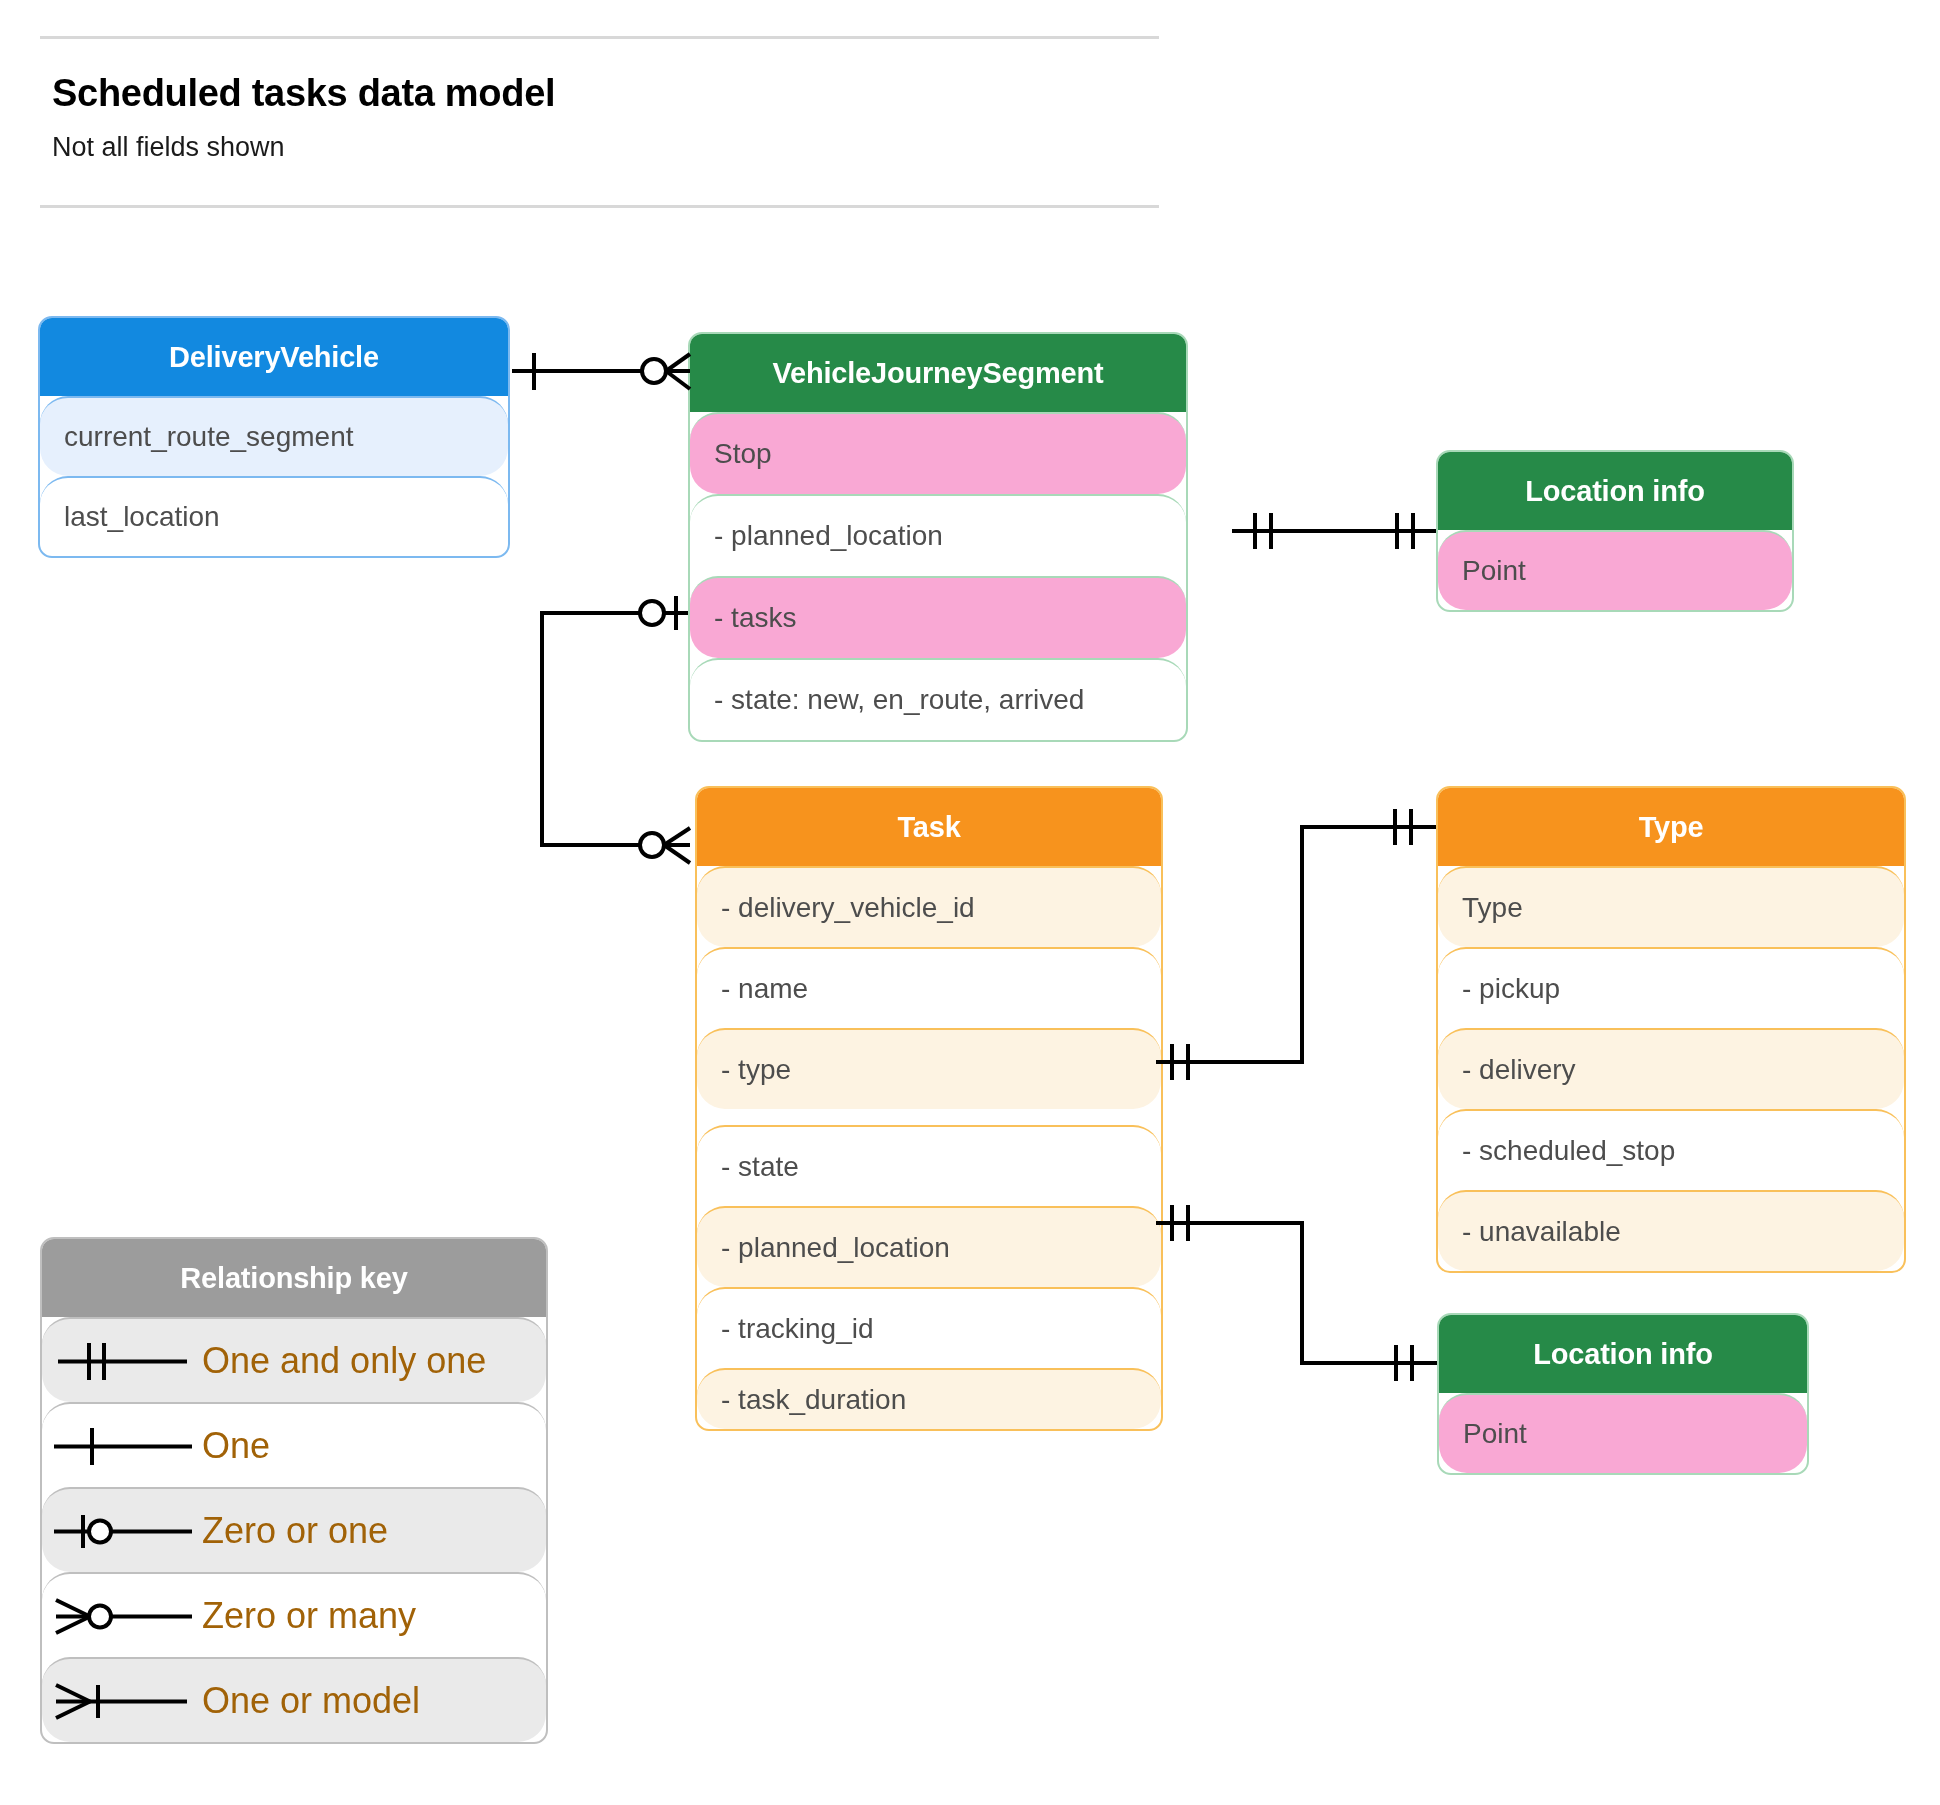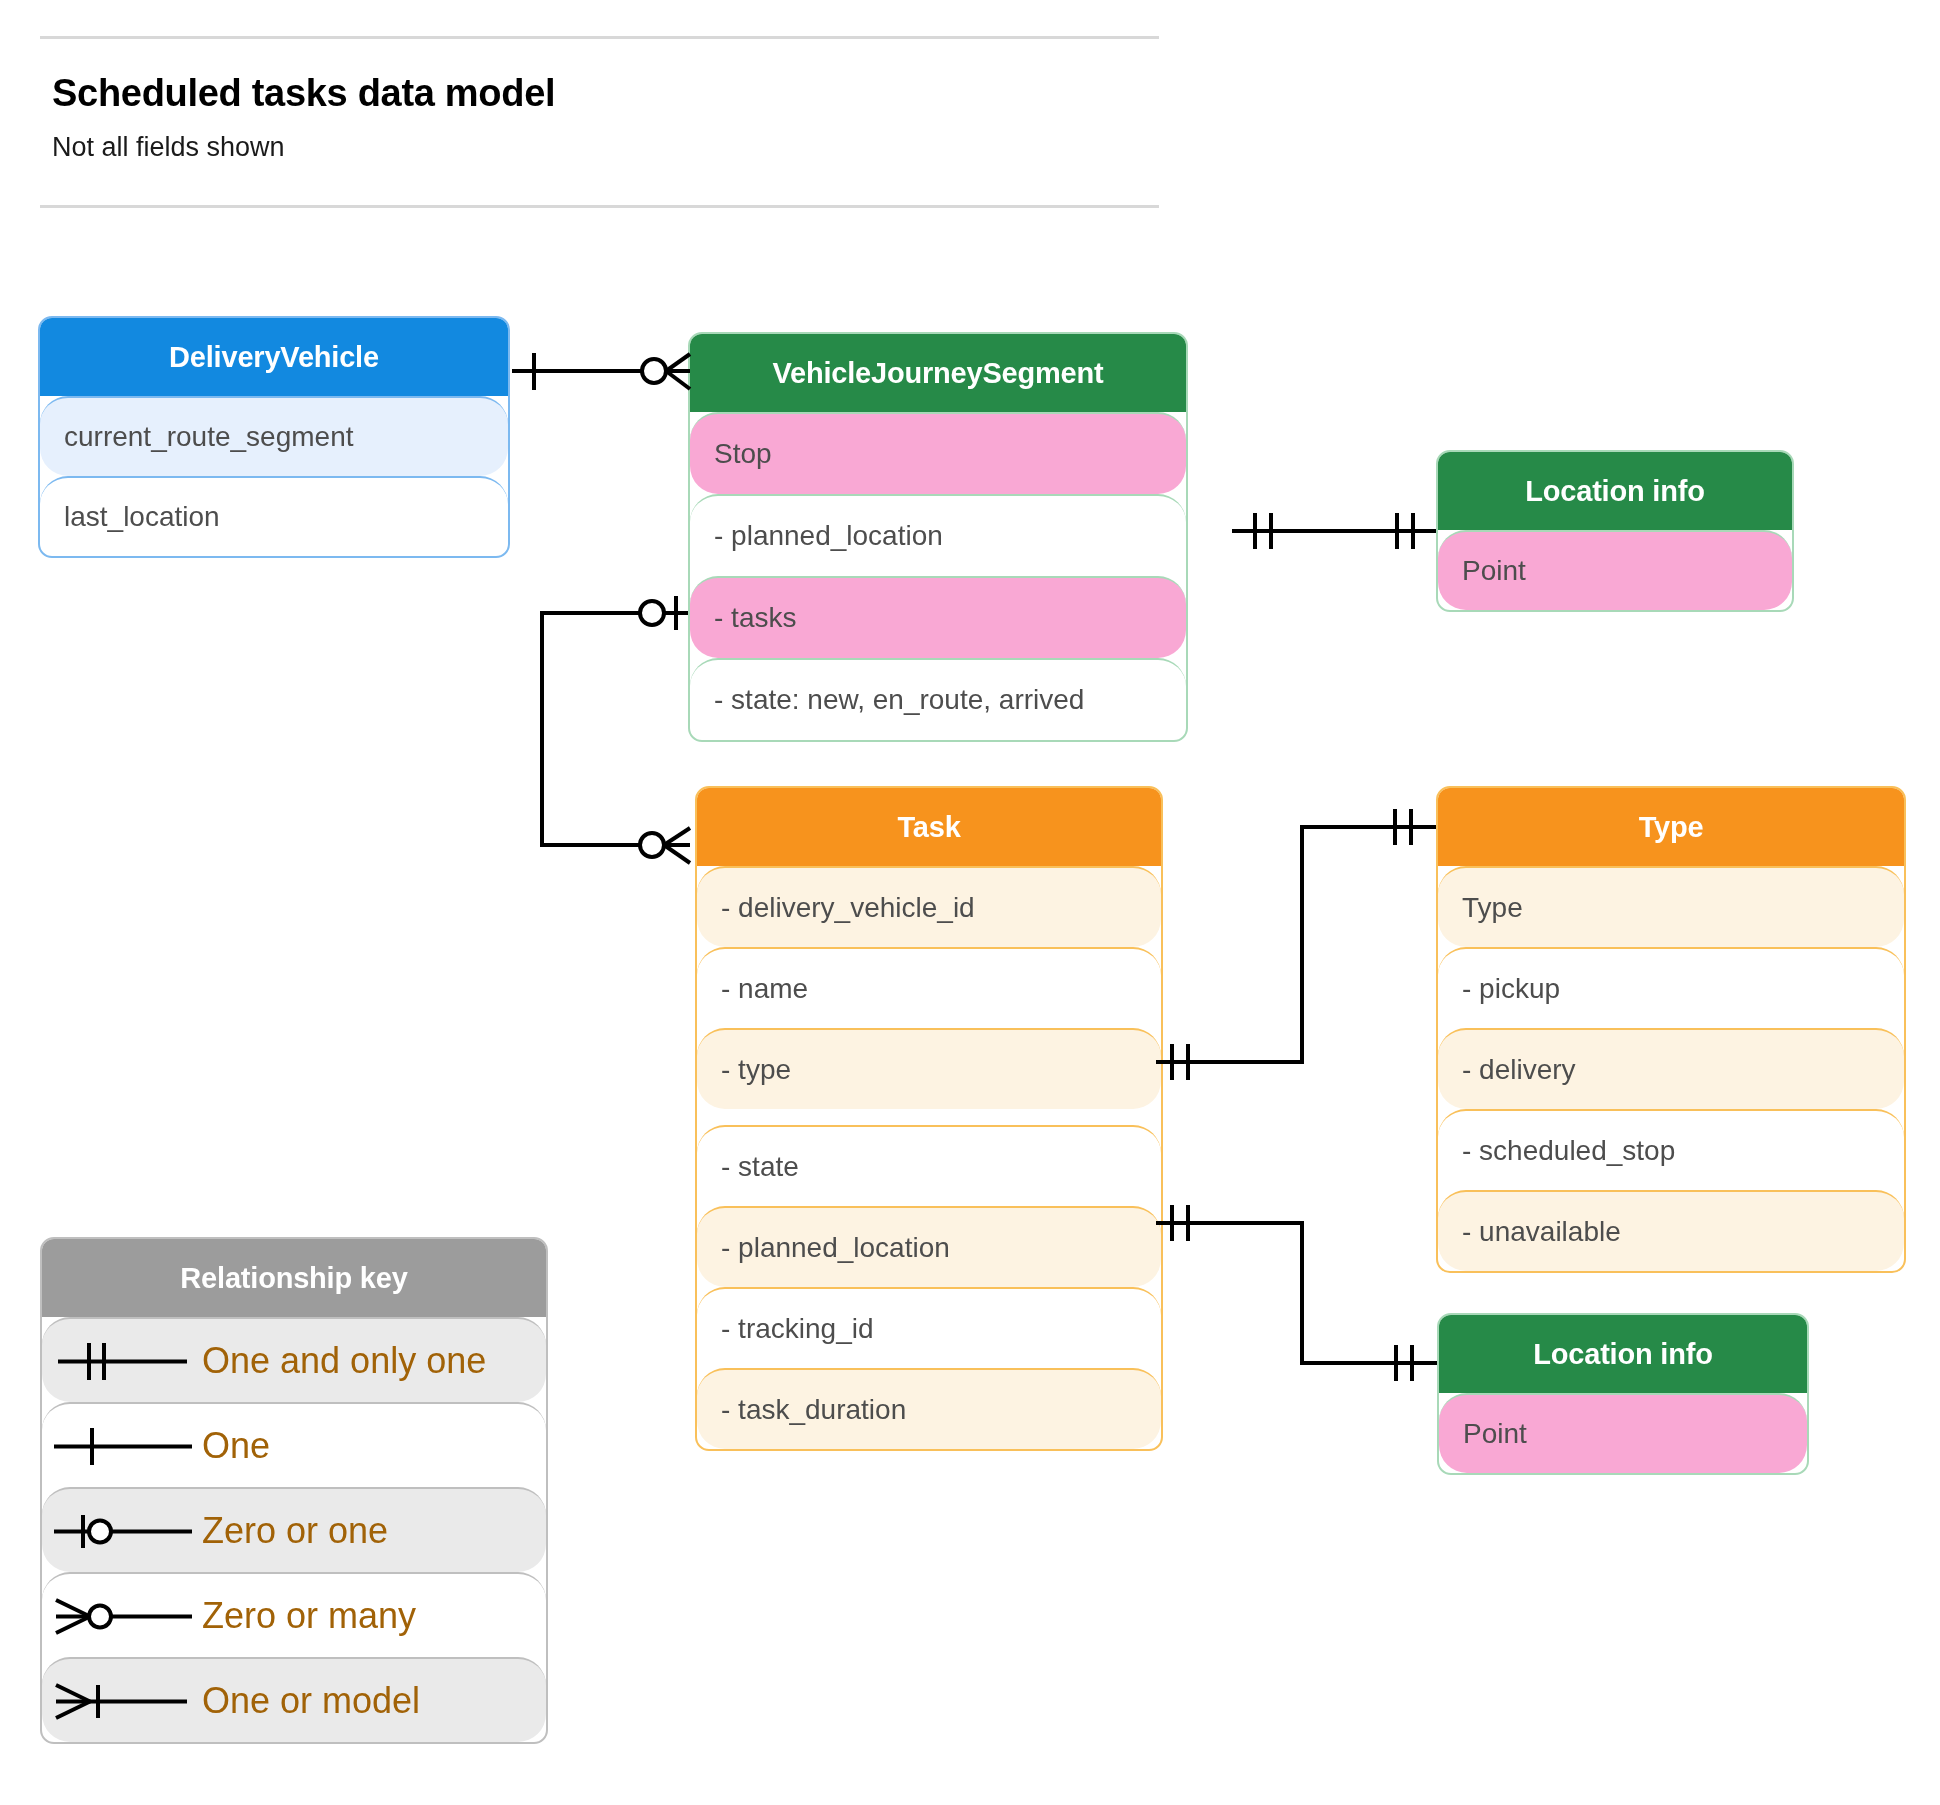--- a/index.html
+++ b/index.html
@@ -122,21 +122,21 @@
 
   <div class="entity e-orange" style="left:695px;top:786px;width:468px;">
     <div class="hdr" style="height:78px;">Task</div>
     <div class="body">
       <div class="row alt" style="height:81px;">- delivery_vehicle_id</div>
       <div class="row plain" style="height:81px;">- name</div>
       <div class="row alt" style="height:81px;">- type</div>
       <div class="row plain" style="height:81px;margin-top:16px;">- state</div>
       <div class="row alt" style="height:81px;">- planned_location</div>
       <div class="row plain" style="height:81px;">- tracking_id</div>
-      <div class="row alt" style="height:81px;">- task_duration</div>
+      <div class="row alt" style="height:61px;">- task_duration</div>
     </div>
   </div>
 
   <div class="entity e-orange" style="left:1436px;top:786px;width:470px;">
     <div class="hdr" style="height:78px;">Type</div>
     <div class="body">
       <div class="row alt" style="height:81px;">Type</div>
       <div class="row plain" style="height:81px;">-   pickup</div>
       <div class="row alt" style="height:81px;">-   delivery</div>
       <div class="row plain" style="height:81px;">-   scheduled_stop</div>

